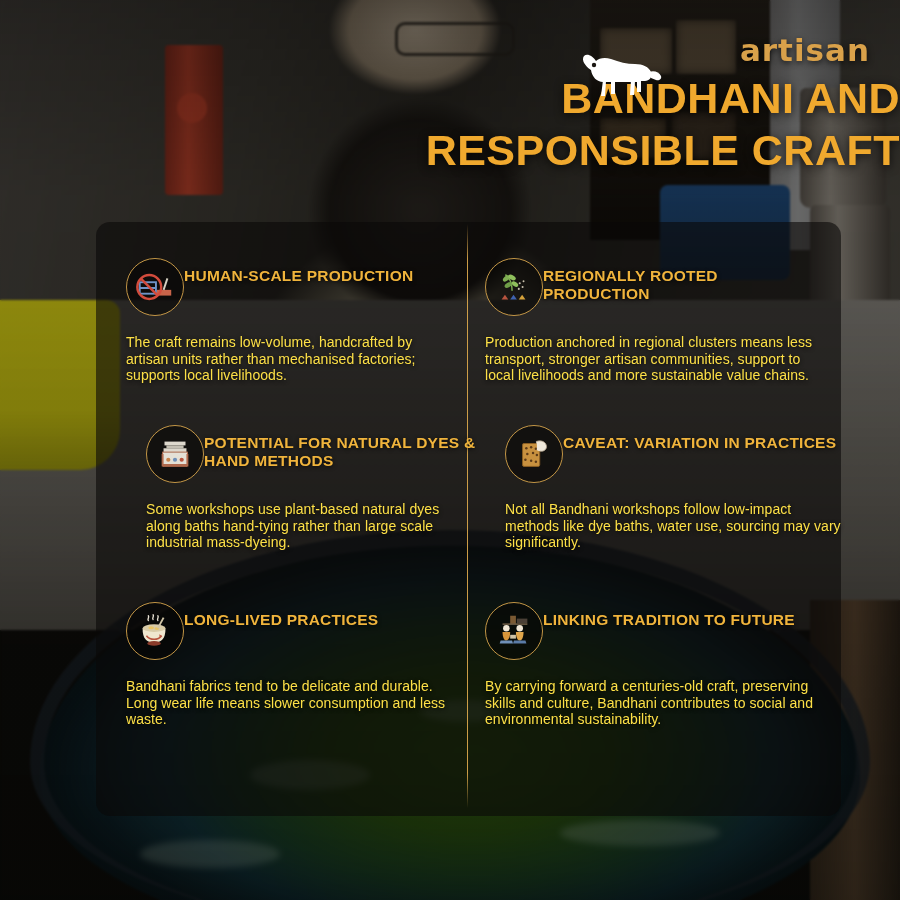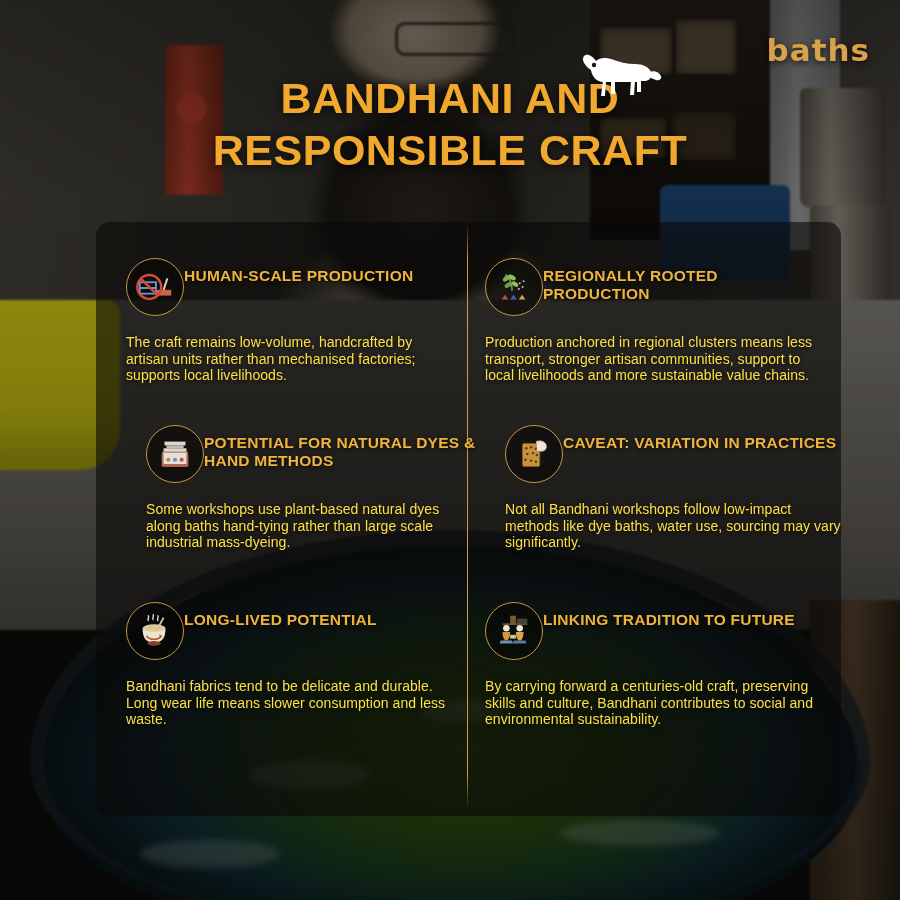--- a/index.html
+++ b/index.html
@@ -103,20 +103,21 @@
 
   
   #title {
     position:absolute; left:0; top:72px; width:900px;
     text-align:center; z-index:6;
   }
   #title .line {
     font-size:43px; font-weight:bold; letter-spacing:.5px;
     color:#f0a92e; line-height:52px;
     text-shadow:0 2px 10px rgba(0,0,0,.75);
+    text-align:right;
   }
 
   
   #cow { position:absolute; left:575px; top:50px; width:90px; height:58px; z-index:7; }
 
   
   #logo {
     position:absolute; right:30px; top:32px; z-index:8;
     font-size:31px; font-weight:bold; letter-spacing:1px;
     color:#d9a14a; font-family:"DejaVu Sans", sans-serif;
@@ -210,21 +211,21 @@
     <path d="M16 20 C10 16 6 10 9 6 C12 3 18 6 21 11 C24 8 30 7 36 9 C44 12 52 14 60 14 C68 14 74 17 76 22
              C78 27 74 31 70 31 L66 31 L66 42 L62 42 L62 32 L40 32 L40 44 L36 44 L36 32 L28 32
              C22 32 17 27 16 20 Z"></path>
     <path d="M74 22 C79 20 84 22 86 26 C87 29 84 31 81 30 L76 28 Z"></path>
     <circle cx="19" cy="15" r="2.2" fill="#1b1713"></circle>
     <path d="M28 30 L26 46 L30 46 L31 31 Z"></path>
     <path d="M56 30 L55 45 L59 45 L60 31 Z"></path>
   </g>
 </svg>
 
-<div id="logo">baths</div>
+<div id="logo">artisan</div>
 
 <div id="panel"></div>
 <div id="divider"></div>
 
 <div class="card col-l row-1">
   <div class="card-head">
     <div class="icon-ring">
       <svg viewBox="0 0 44 44" width="42" height="42">
         <rect x="6" y="17" width="17" height="12" fill="none" stroke="#6f93c7" stroke-width="2"></rect>
         <line x1="6" y1="23" x2="23" y2="23" stroke="#6f93c7" stroke-width="2"></line>
@@ -322,21 +323,21 @@
         <path d="M9 19 C9 30 13 34 21 34 C29 34 33 30 33 19 Z" fill="#efe6cf"></path>
         <ellipse cx="21" cy="19" rx="12" ry="4" fill="#d8cba8"></ellipse>
         <ellipse cx="18" cy="18.5" rx="3" ry="1.6" fill="#e8c465"></ellipse>
         <ellipse cx="24" cy="19.5" rx="2.6" ry="1.4" fill="#e8c465"></ellipse>
         <line x1="25" y1="19" x2="31" y2="8" stroke="#cfc4a6" stroke-width="2"></line>
         <path d="M13 27 C17 32 25 32 29 27" fill="none" stroke="#b8543f" stroke-width="1.6"></path>
         <path d="M29 27 L26.5 25.5 L26.8 28.6 Z" fill="#b8543f"></path>
         <ellipse cx="21" cy="35" rx="7" ry="2.4" fill="#8a3b2a"></ellipse>
       </svg>
     </div>
-    <div class="card-title">LONG-LIVED POTENTIAL</div>
+    <div class="card-title">LONG-LIVED PRACTICES</div>
   </div>
   <div class="card-body">Bandhani fabrics tend to be delicate and durable. Long wear life means slower consumption and less waste.</div>
 </div>
 
 <div class="card col-r row-3">
   <div class="card-head">
     <div class="icon-ring">
       <svg viewBox="0 0 44 44" width="42" height="42">
         <rect x="18" y="6" width="6" height="9" fill="#7a5a33"></rect>
         <rect x="25" y="9" width="11" height="5" fill="#4a4036"></rect>

